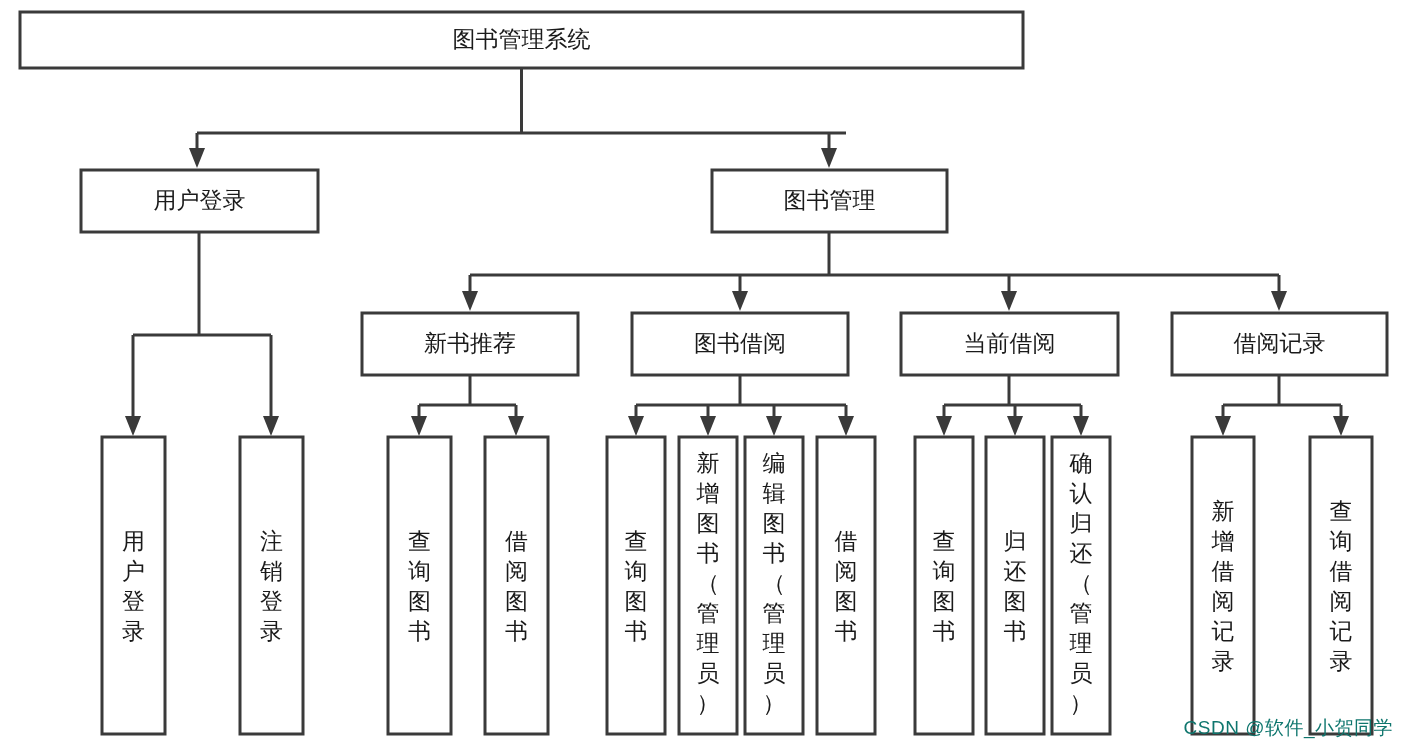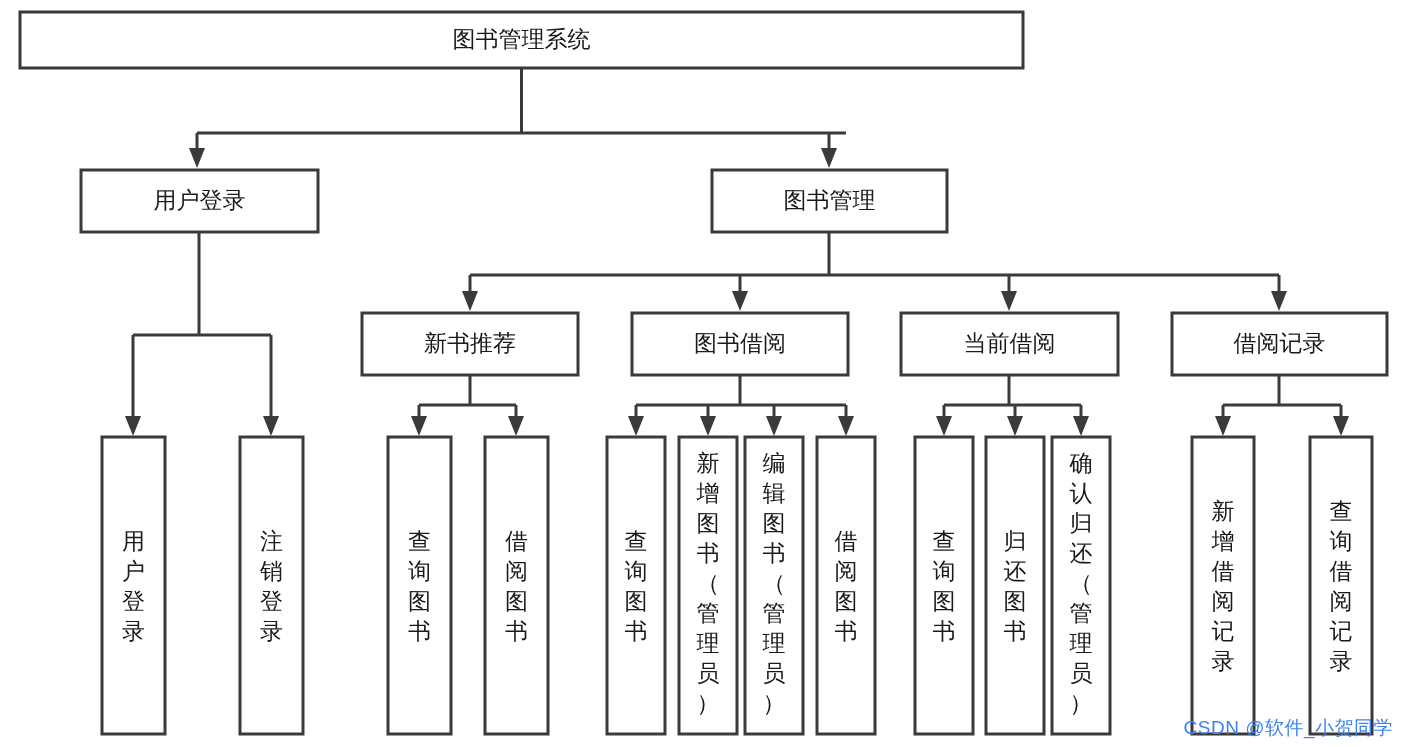--- a/index.html
+++ b/index.html
@@ -46,21 +46,21 @@
     stroke-linecap: butt;
   }
   .arrow-head {
     fill: #3a3a3a;
     stroke: none;
   }
   .watermark {
     position: absolute;
     right: 12px;
     bottom: 6px;
-    color: #3b82f6;
+    color: #0f766e;
     font-size: 19px;
     font-family: "Liberation Sans", "DejaVu Sans", sans-serif;
     white-space: nowrap;
     letter-spacing: 0.5px;
     margin-left: 28px;
   }
 </style>
 </head>
 <body>
 

